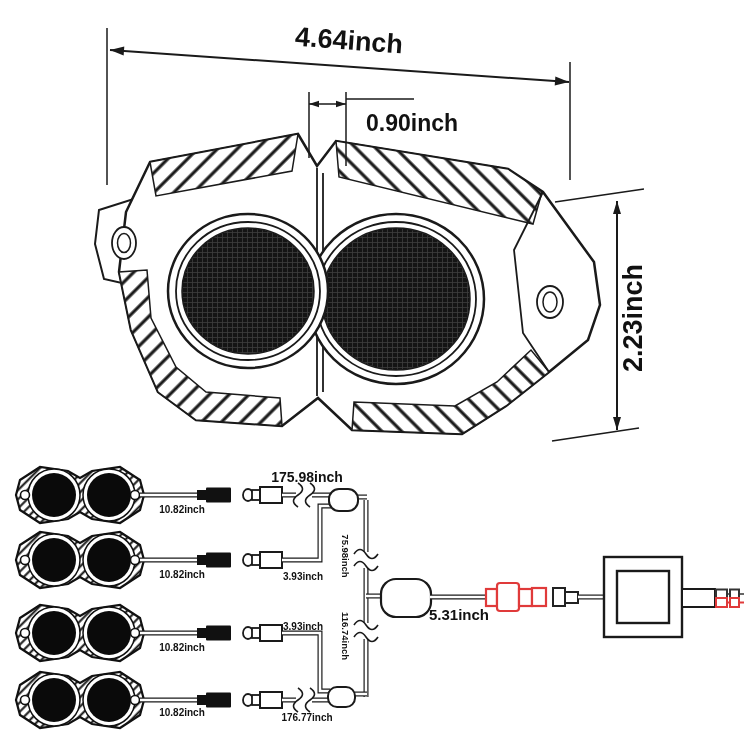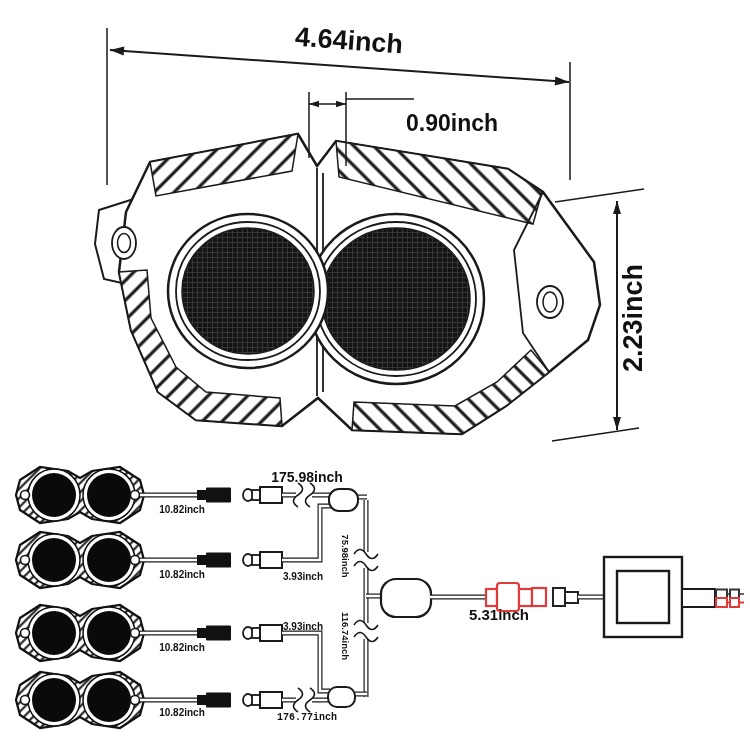--- a/index.html
+++ b/index.html
@@ -237,31 +237,31 @@
     </g>
     <g>
       <line x1="715" y1="602.5" x2="744" y2="602.5" stroke="#e03a3a" stroke-width="2"></line>
       <rect x="716" y="598" width="11" height="9" fill="#fff" stroke="#e03a3a" stroke-width="2"></rect>
       <rect x="730" y="598" width="9" height="9" fill="#fff" stroke="#e03a3a" stroke-width="2"></rect>
     </g>
   </g>
 </svg>
 
 <div class="lbl rot4" style="left:349px;top:41px;font-size:27px;">4.64inch</div>
-<div class="lbl" style="left:412px;top:123px;font-size:23px;margin-left:40px;">0.90inch</div>
+<div class="lbl" style="left:412px;top:123px;font-size:23px;">0.90inch</div>
 <div class="lbl rotm90" style="left:633px;top:318px;font-size:27px;">2.23inch</div>
 
 <div class="lbl" style="left:182px;top:509px;font-size:10px;">10.82inch</div>
 <div class="lbl" style="left:182px;top:574px;font-size:10px;">10.82inch</div>
 <div class="lbl" style="left:182px;top:647px;font-size:10px;">10.82inch</div>
 <div class="lbl" style="left:182px;top:712px;font-size:10px;">10.82inch</div>
 
 <div class="lbl" style="left:307px;top:477px;font-size:14px;">175.98inch</div>
 <div class="lbl" style="left:303px;top:576px;font-size:10px;">3.93inch</div>
 <div class="lbl" style="left:303px;top:626px;font-size:10px;">3.93inch</div>
-<div class="lbl" style="left:307px;top:717px;font-size:10px;font-family:Liberation Mono, monospace;">176.77inch</div>
+<div class="lbl" style="left:307px;top:717px;font-size:10px;">176.77inch</div>
 
 <div class="lbl rot90" style="left:345px;top:556px;font-size:9.5px;">75.98inch</div>
 <div class="lbl rot90" style="left:345px;top:636px;font-size:9.5px;">116.74inch</div>
 
-<div class="lbl" style="left:459px;top:614px;font-size:15px;margin-left:40px;">5.31inch</div>
+<div class="lbl" style="left:459px;top:614px;font-size:15px;">5.31inch</div>
 
 </div>
 
 </body></html>

